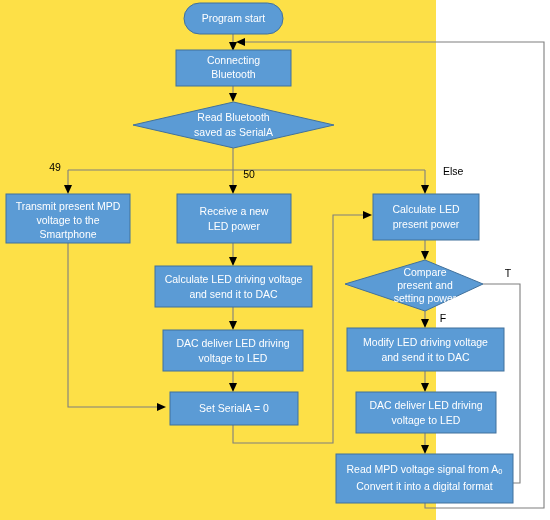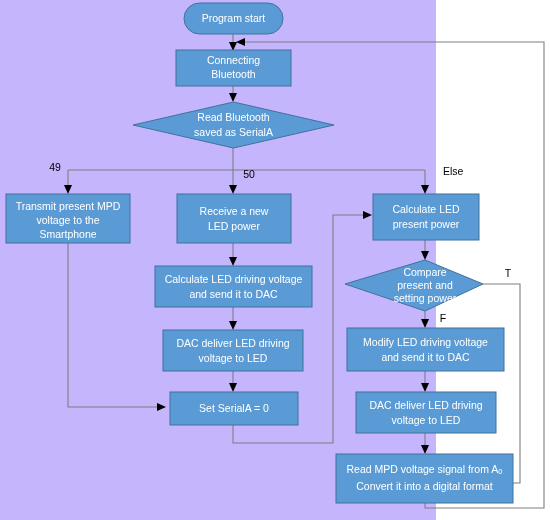--- a/index.html
+++ b/index.html
@@ -10,21 +10,21 @@
   body {
     width: 550px;
     height: 520px;
     font-family: "Liberation Sans", sans-serif;
     overflow: hidden;
   }
   #flowchart-root {
     position: relative;
     width: 436px;
     height: 520px;
-    background: #c4b5fd;
+    background: #fde047;
   }
   svg.fc {
     display: block;
     width: 550px;
     height: 520px;
   }
   .node-shape {
     fill: #5B9BD5;
     stroke: #41719C;
     stroke-width: 1;

